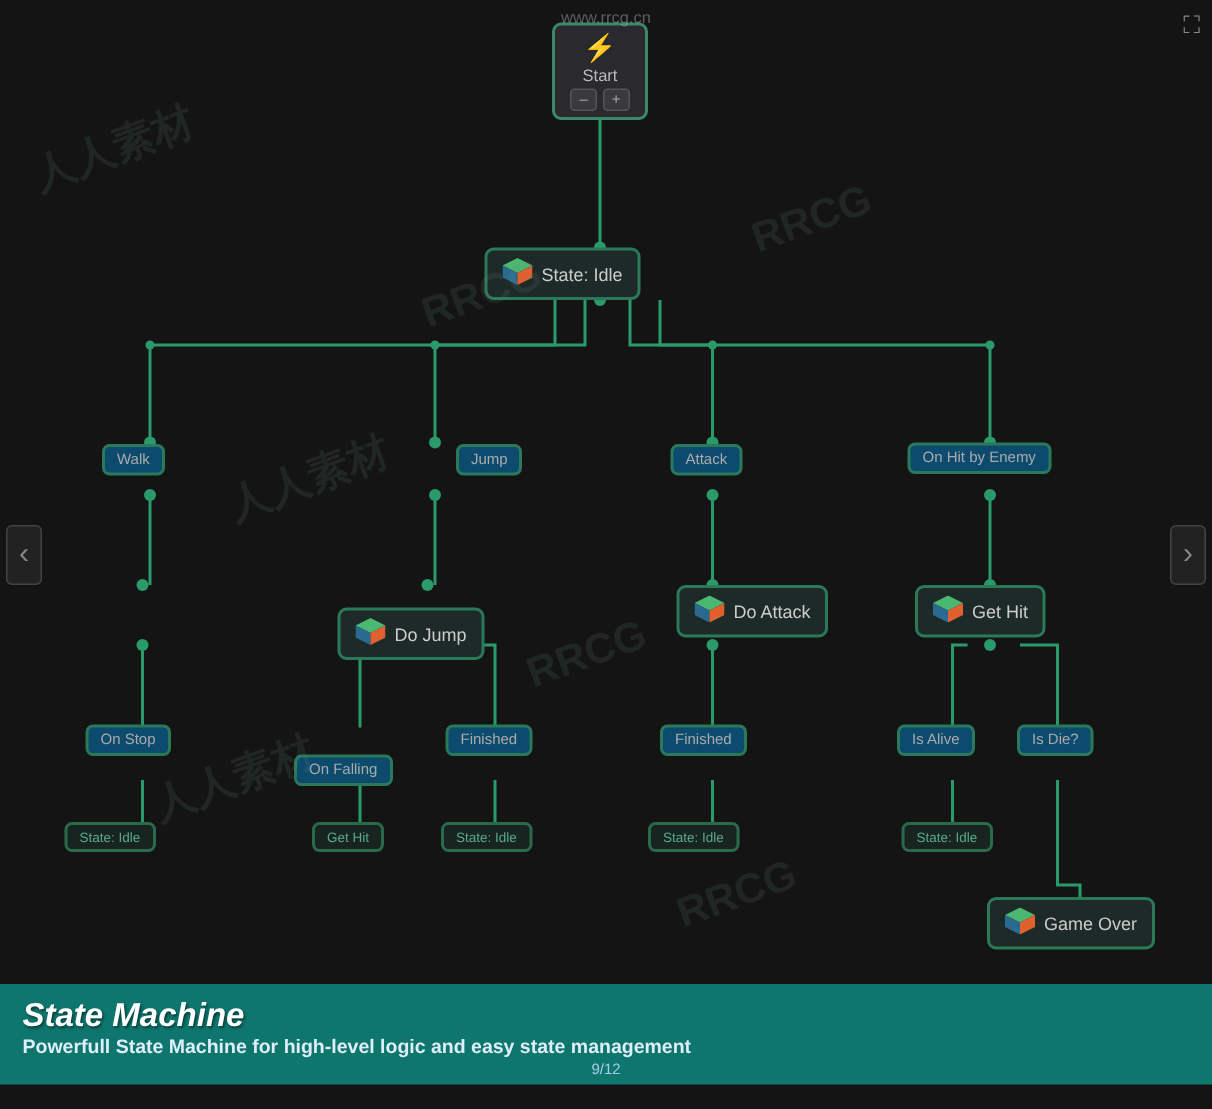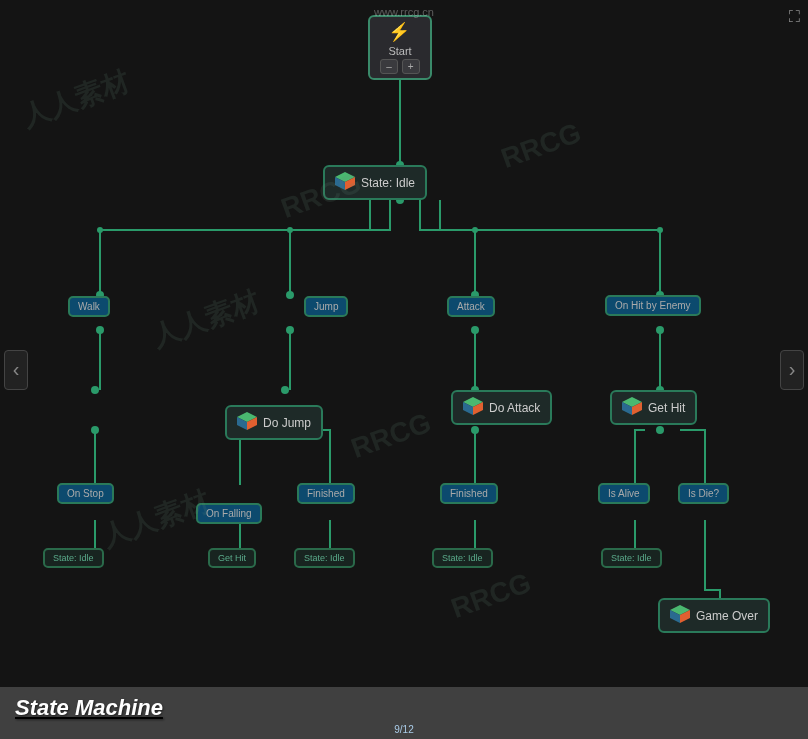--- a/index.html
+++ b/index.html
@@ -87,25 +87,24 @@
       border-radius: 5px;
       padding: 3px 8px;
       color: #aaa;
       font-size: 10px;
       white-space: nowrap;
     }
 
     
     .banner {
       position: absolute;
-      bottom: 0; left: 0; right: 0;
-      background: #404040;
+      bottom: 16px; left: 0; right: 0;
+      background: #0f766e;
       padding: 8px 15px 18px 15px;
       z-index: 10;
-      text-decoration: underline;
     }
     .banner-title {
       color: #fff;
       font-size: 22px;
       font-weight: 900;
       font-style: italic;
       text-shadow: 1px 1px 2px rgba(0,0,0,0.5);
     }
     .banner-sub {
       color: #ddeeff;
@@ -430,16 +429,17 @@
   <div class="watermark" style="top:80px; left:20px;">人人素材</div>
   <div class="watermark" style="top:180px; left:280px;">RRCG</div>
   <div class="watermark" style="top:300px; left:150px;">人人素材</div>
   <div class="watermark" style="top:420px; left:350px;">RRCG</div>
   <div class="watermark" style="top:130px; left:500px;">RRCG</div>
   <div class="watermark" style="top:500px; left:100px;">人人素材</div>
   <div class="watermark" style="top:580px; left:450px;">RRCG</div>
 
   <div class="banner">
     <div class="banner-title">State Machine</div>
+    <div class="banner-sub">Powerfull State Machine for high-level logic and easy state management</div>
     <div class="banner-page">9/12</div>
   </div>
 
 </div>
 
 </body></html>

